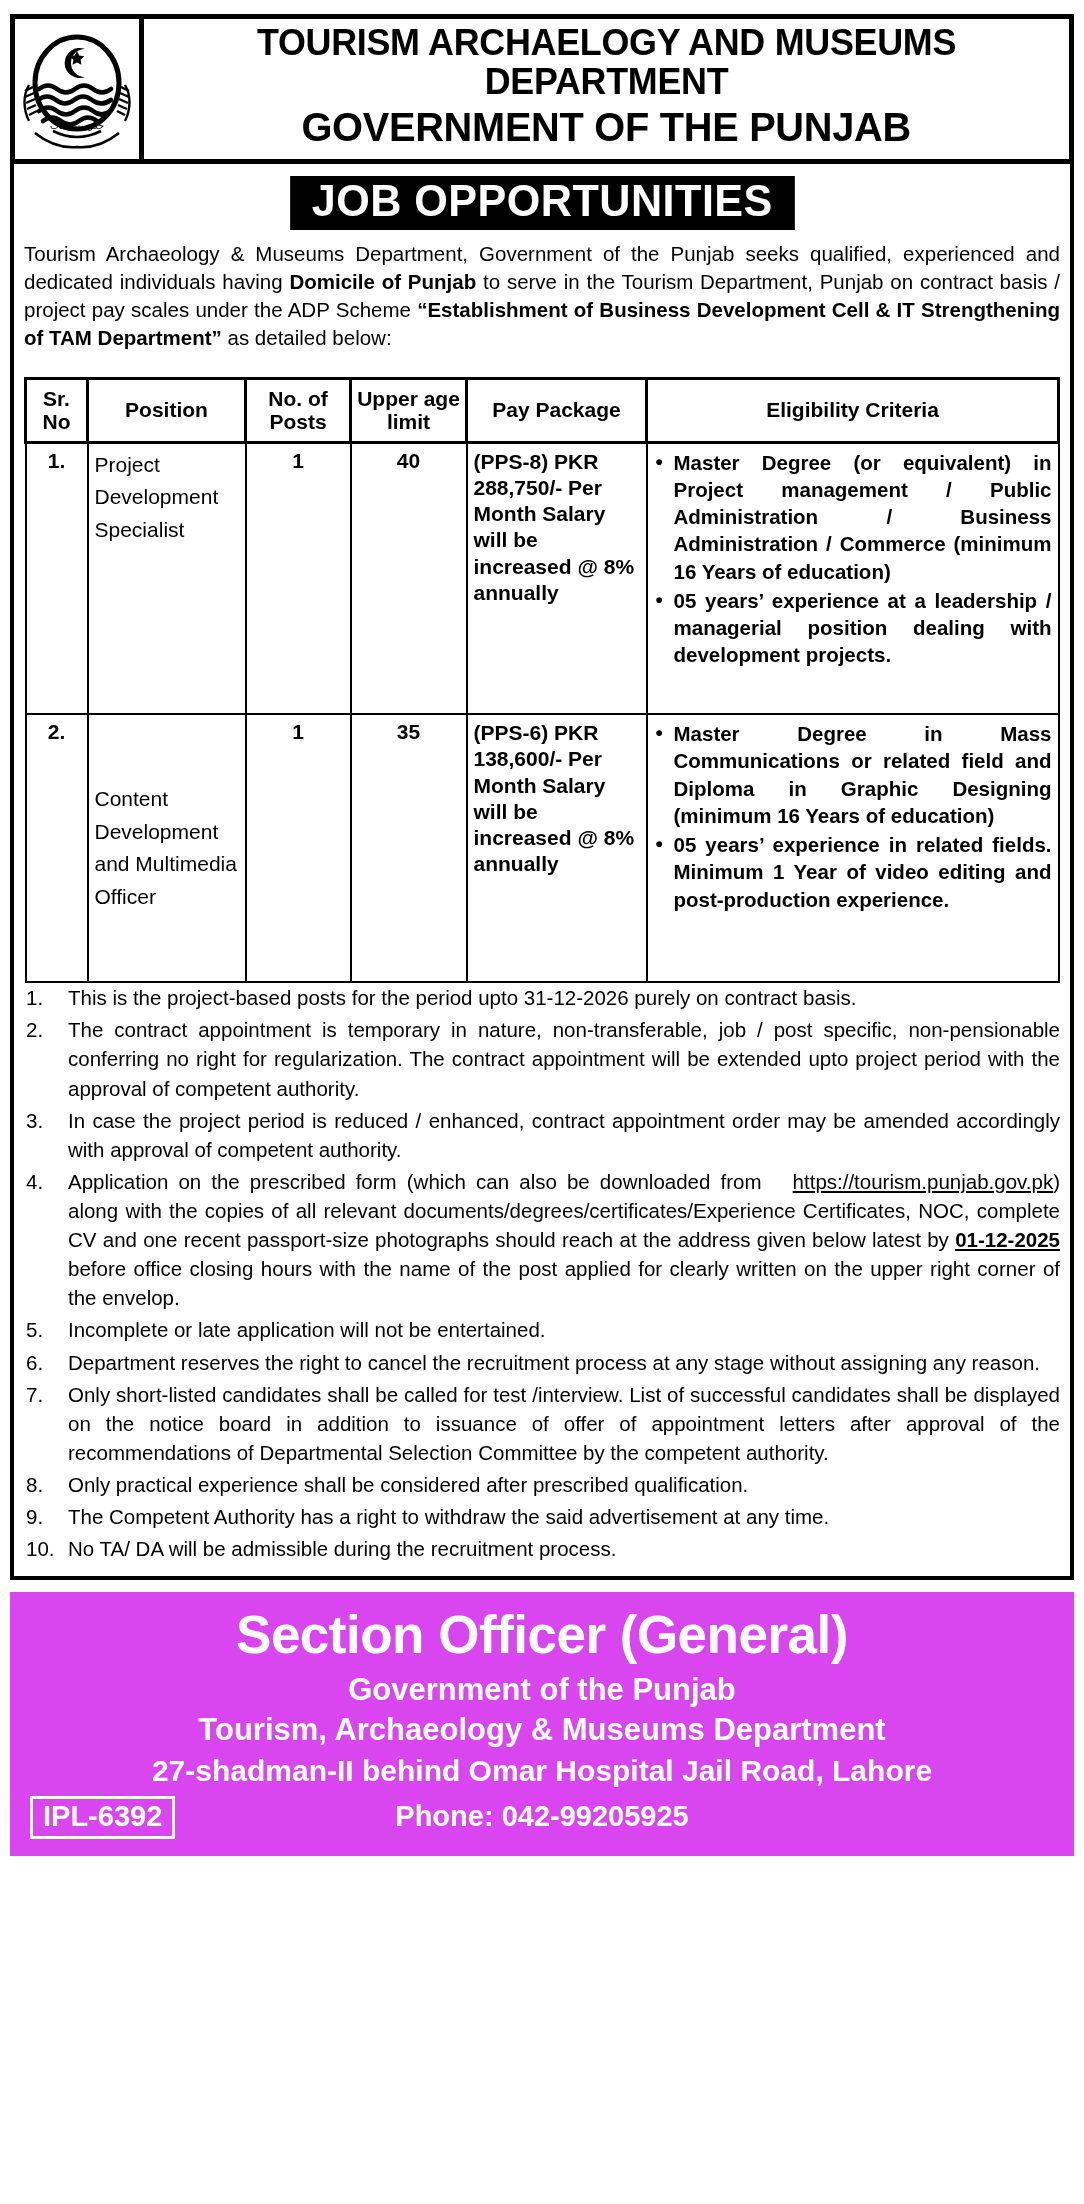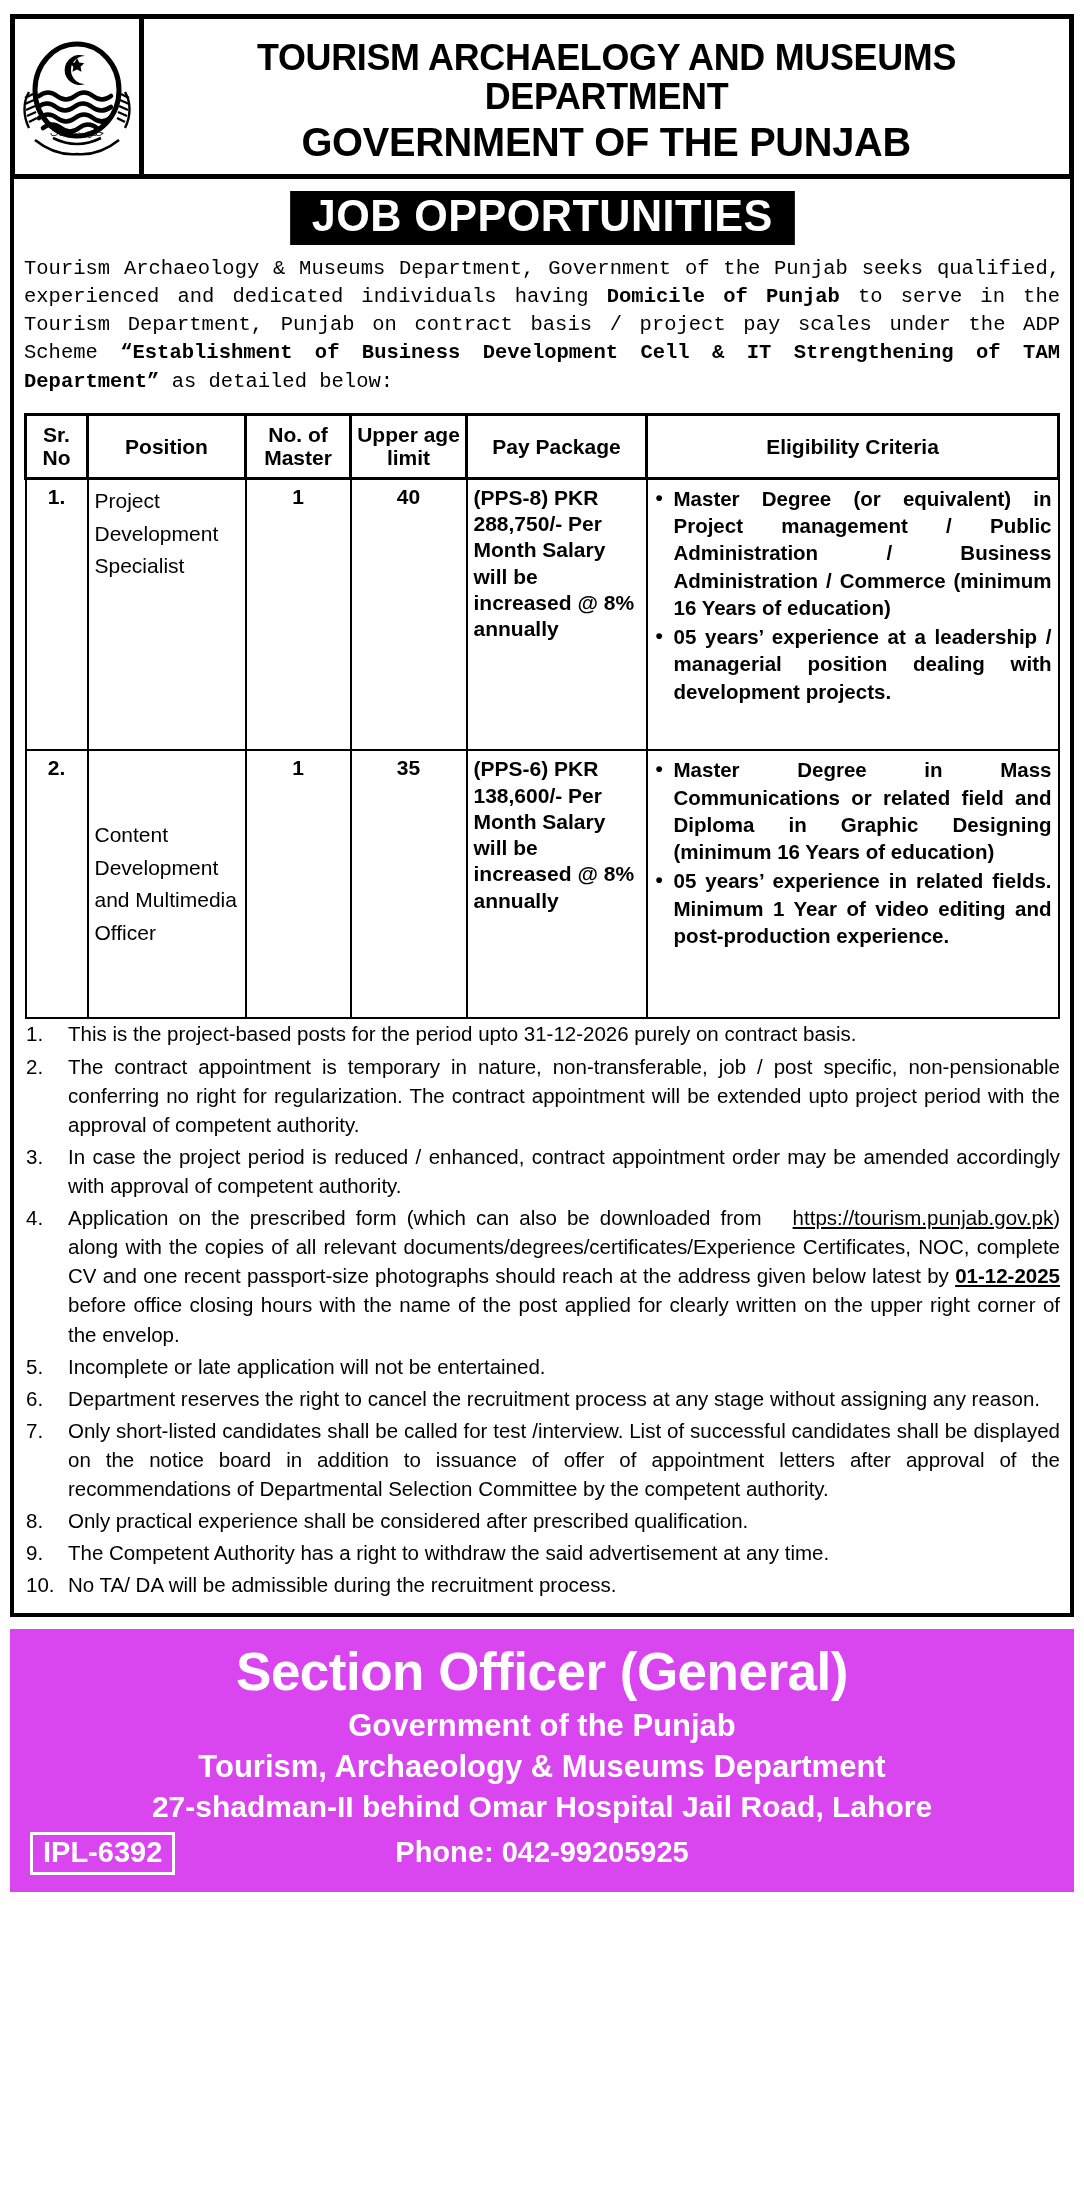--- a/index.html
+++ b/index.html
@@ -34,21 +34,20 @@
     padding: 4px 2px;
   }
   .emblem { display:block; }
   .title-cell {
     flex: 1;
     display: flex;
     flex-direction: column;
     align-items: center;
     justify-content: center;
     padding: 4px 6px 8px 6px;
-    margin-top: 15px;
   }
   .dept-title {
     font-weight: bold;
     font-size: 37px;
     line-height: 1.06;
     text-align: center;
     letter-spacing: -0.3px;
     transform: scaleX(0.97);
   }
   .gov-title {
@@ -81,22 +80,21 @@
     letter-spacing: 0.5px;
     padding: 3px 22px 7px 22px;
     line-height: 1.0;
     transform: scaleX(0.98);
   }
   .intro {
     font-size: 20.5px;
     line-height: 1.38;
     text-align: justify;
     text-justify: inter-word;
-    margin-bottom: 17px;
-    font-family: Liberation Mono, monospace;
+    margin-bottom: 24px;
   }
   .intro b { font-weight: bold; }
 
   
   table.jobs {
     width: 100%;
     border-collapse: collapse;
     table-layout: fixed;
   }
   table.jobs th, table.jobs td {
@@ -309,21 +307,21 @@
           <col class="col-pos">
           <col class="col-posts">
         <col class="col-age">
           <col class="col-pay">
           <col class="col-elig">
       </colgroup>
       <thead>
         <tr>
           <th>Sr. No</th>
           <th>Position</th>
-          <th>No. of Master</th>
+          <th>No. of Posts</th>
           <th>Upper age limit</th>
           <th>Pay Package</th>
           <th>Eligibility Criteria</th>
         </tr>
       </thead>
       <tbody>
         <tr class="row1">
           <td class="c-sr">1.</td>
           <td class="c-pos">Project Development Specialist</td>
           <td class="c-posts">1</td>

